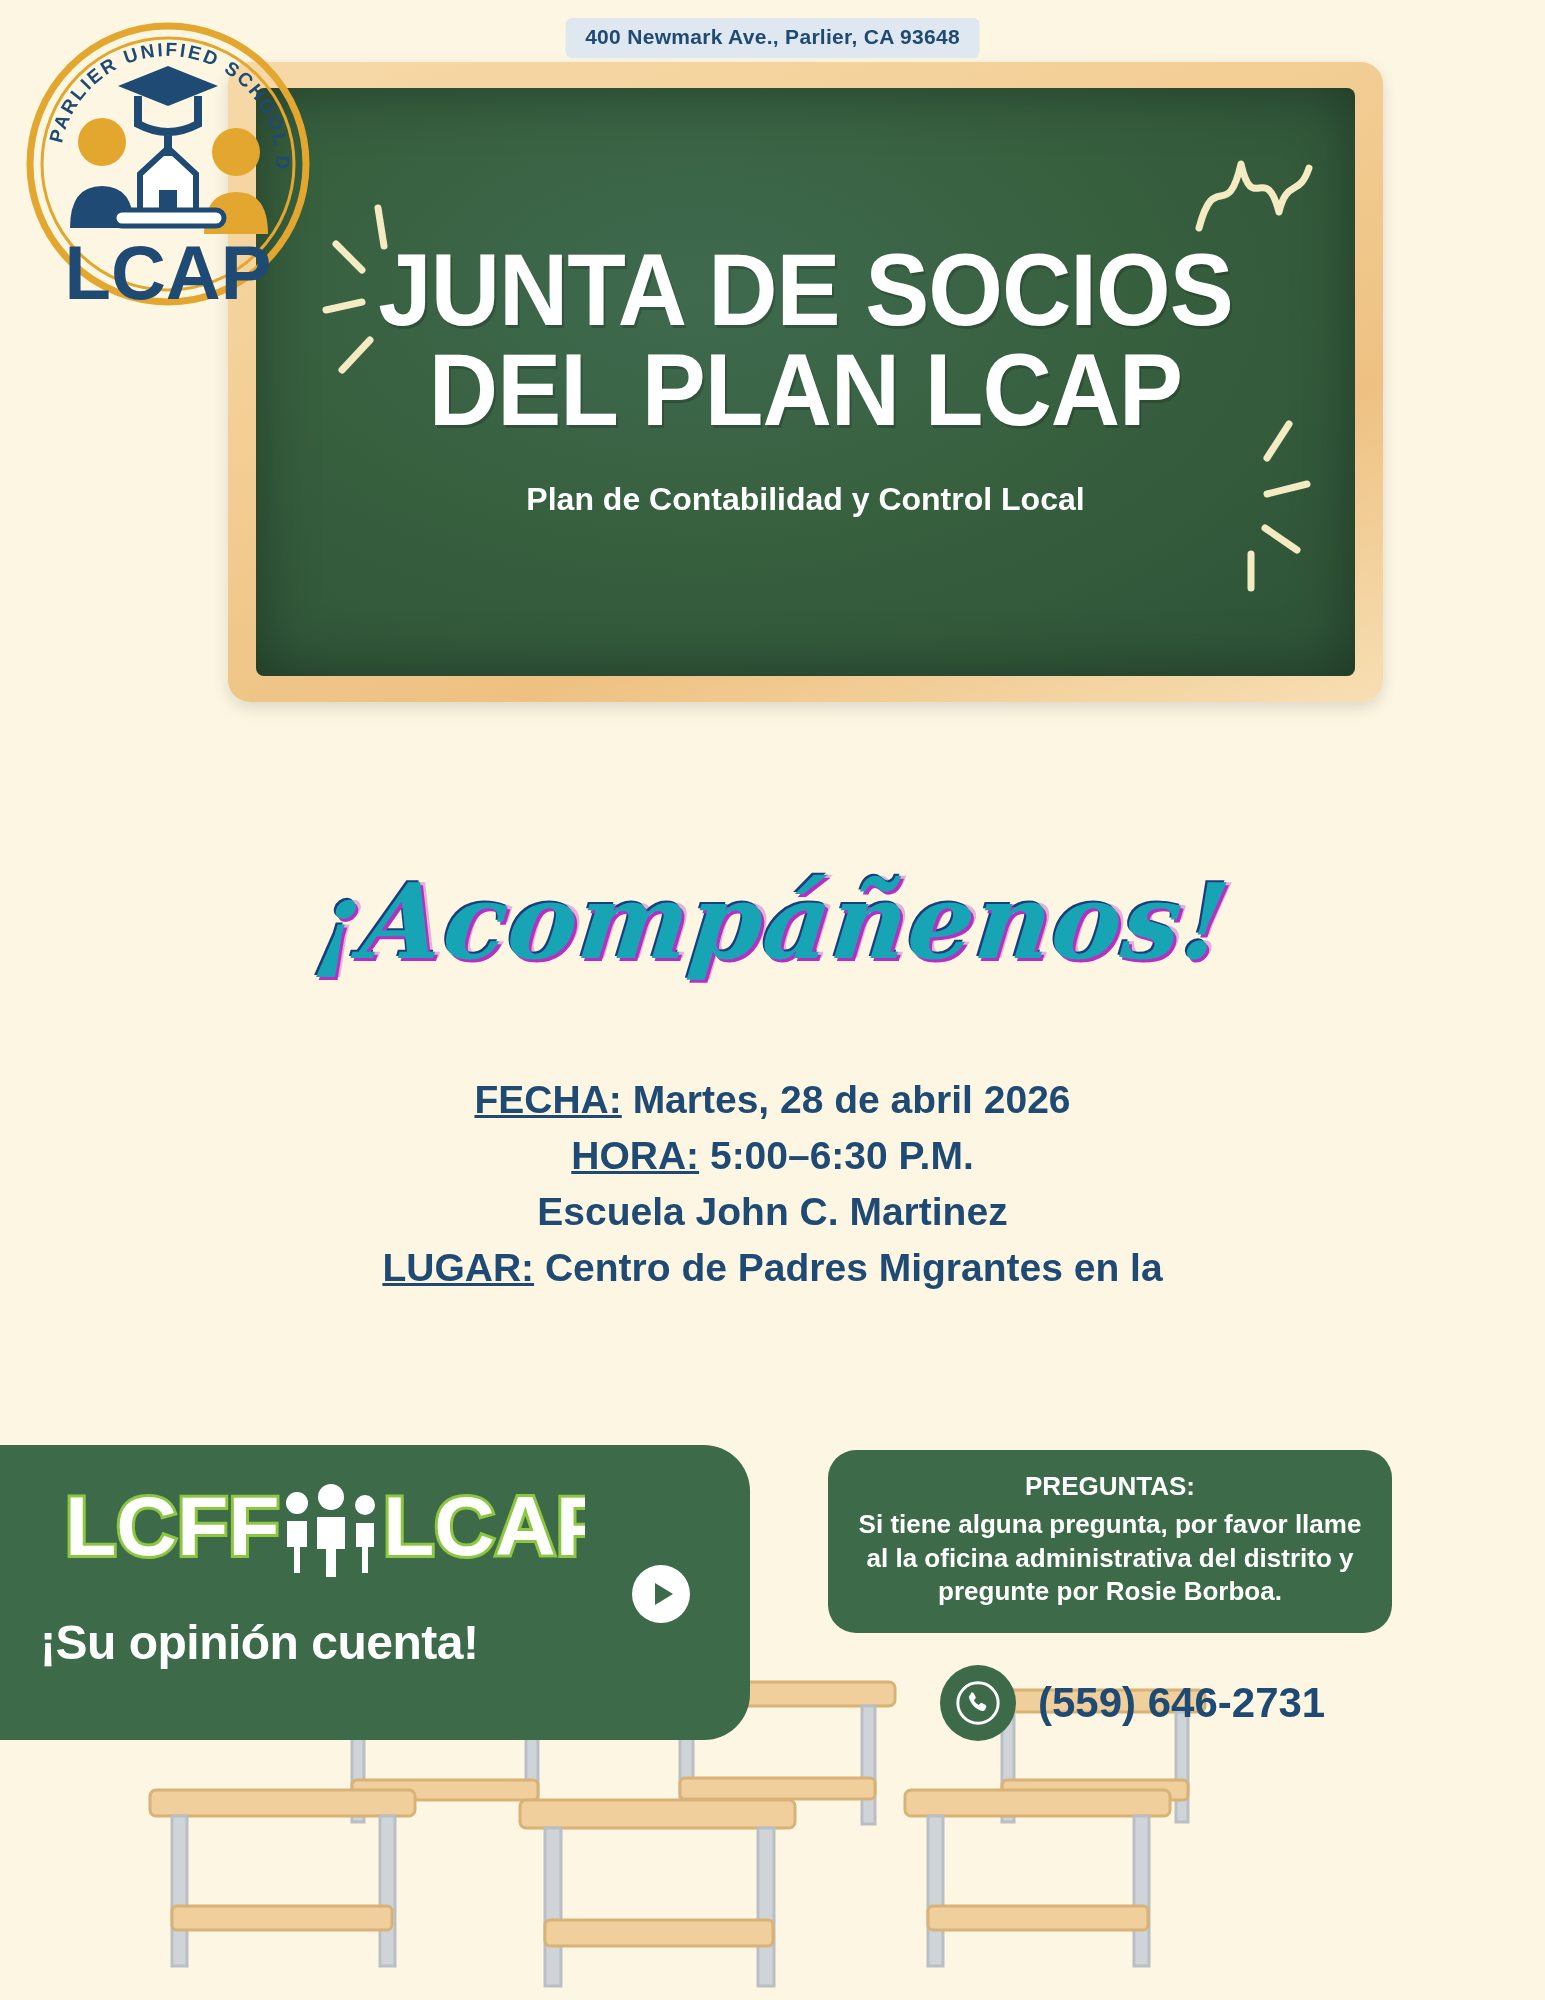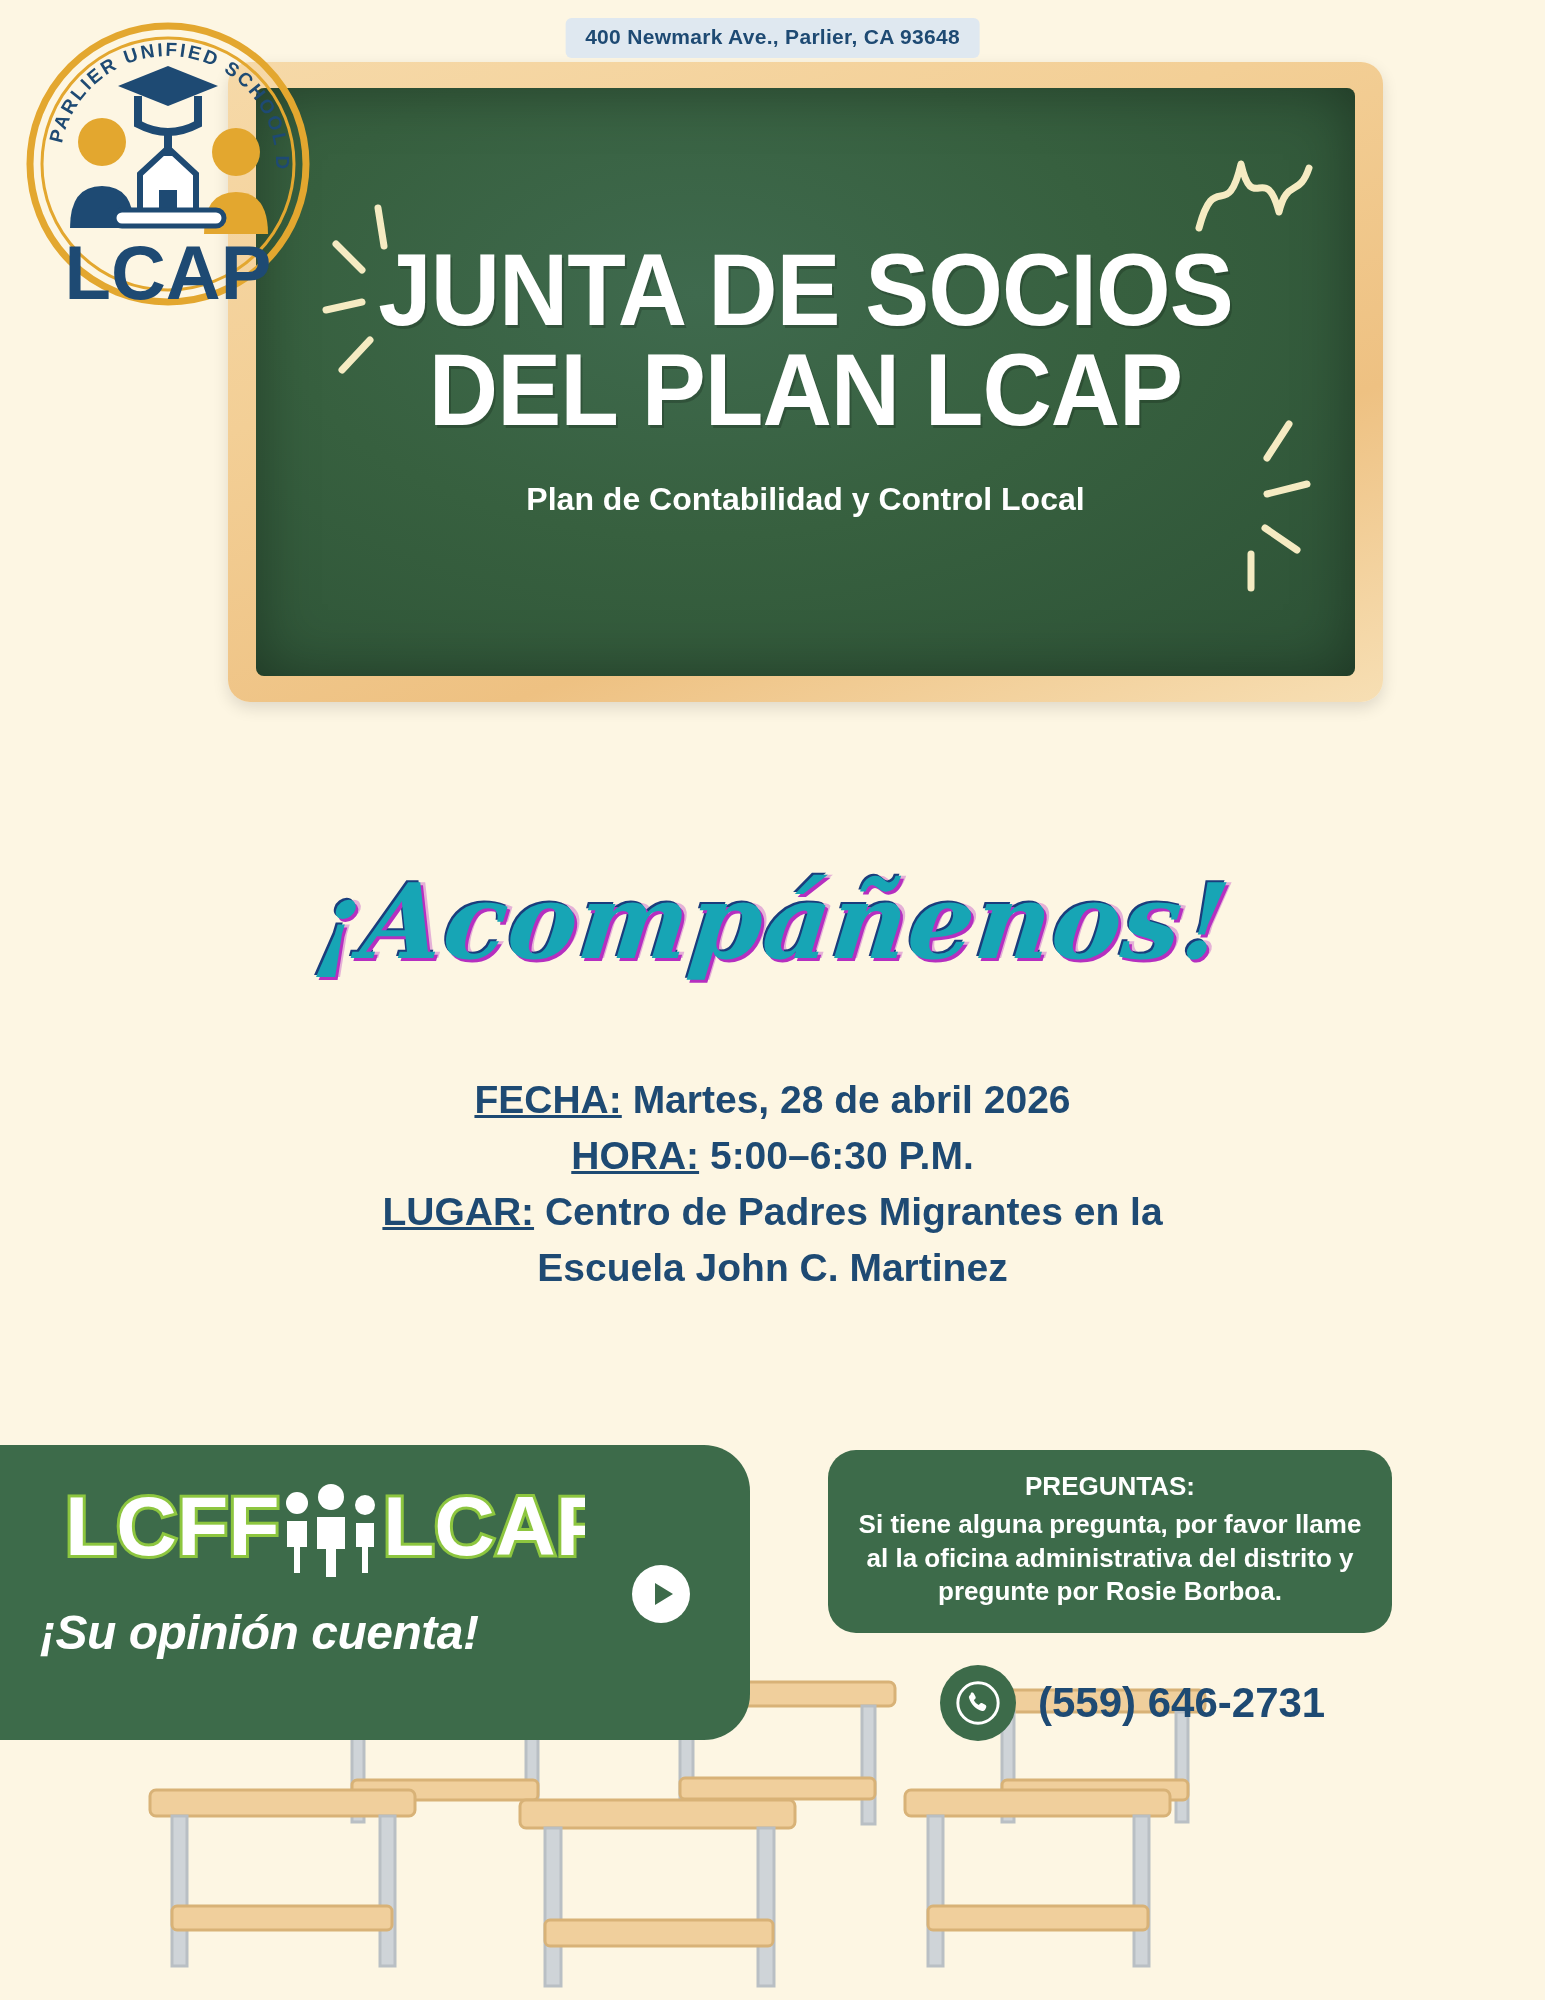--- a/index.html
+++ b/index.html
@@ -151,26 +151,25 @@
   .lcff-logo {
     position: absolute;
     left: 95px;
     top: 28px;
     width: 520px;
     height: 110px;
   }
   .su-opinion {
     position: absolute;
     left: 70px;
-    top: 160px;
+    top: 170px;
     color: #ffffff;
     font-size: 48px;
     font-weight: bold;
     letter-spacing: -0.5px;
-    font-style: italic;
   }
   .play-circle {
     position: absolute;
     right: 60px;
     top: 120px;
     width: 58px;
     height: 58px;
     border-radius: 50%;
     background: #ffffff;
     display: flex;
@@ -315,25 +314,25 @@
 
 <div class="details">
   <div class="row">
     <span class="lbl">FECHA:</span>
     <span>Martes, 28 de abril 2026</span>
   </div>
   <div class="row">
     <span class="lbl">HORA:</span>
     <span>5:00–6:30 P.M.</span>
   </div>
+  <div class="row">Escuela John C. Martinez</div>
   <div class="row">
     <span class="lbl">LUGAR:</span>
     <span>Centro de Padres Migrantes en la</span>
   </div>
-  <div class="row">Escuela John C. Martinez</div>
 </div>
 
 <div class="green-panel">
   <svg class="lcff-logo" viewBox="0 0 520 110">
     <text x="0" y="82" font-size="84" font-weight="900" fill="#ffffff" stroke="#8dc63f" stroke-width="6" paint-order="stroke" font-family="Liberation Sans, sans-serif">LCFF</text>
     <g fill="#ffffff">
       <circle cx="232" cy="30" r="11"></circle>
       <path d="M222 48 h20 v26 h-7 v26 h-6 v-26 h-7 z"></path>
       <circle cx="266" cy="24" r="13"></circle>
       <path d="M252 44 h28 v32 h-9 v28 h-10 v-28 h-9 z"></path>

